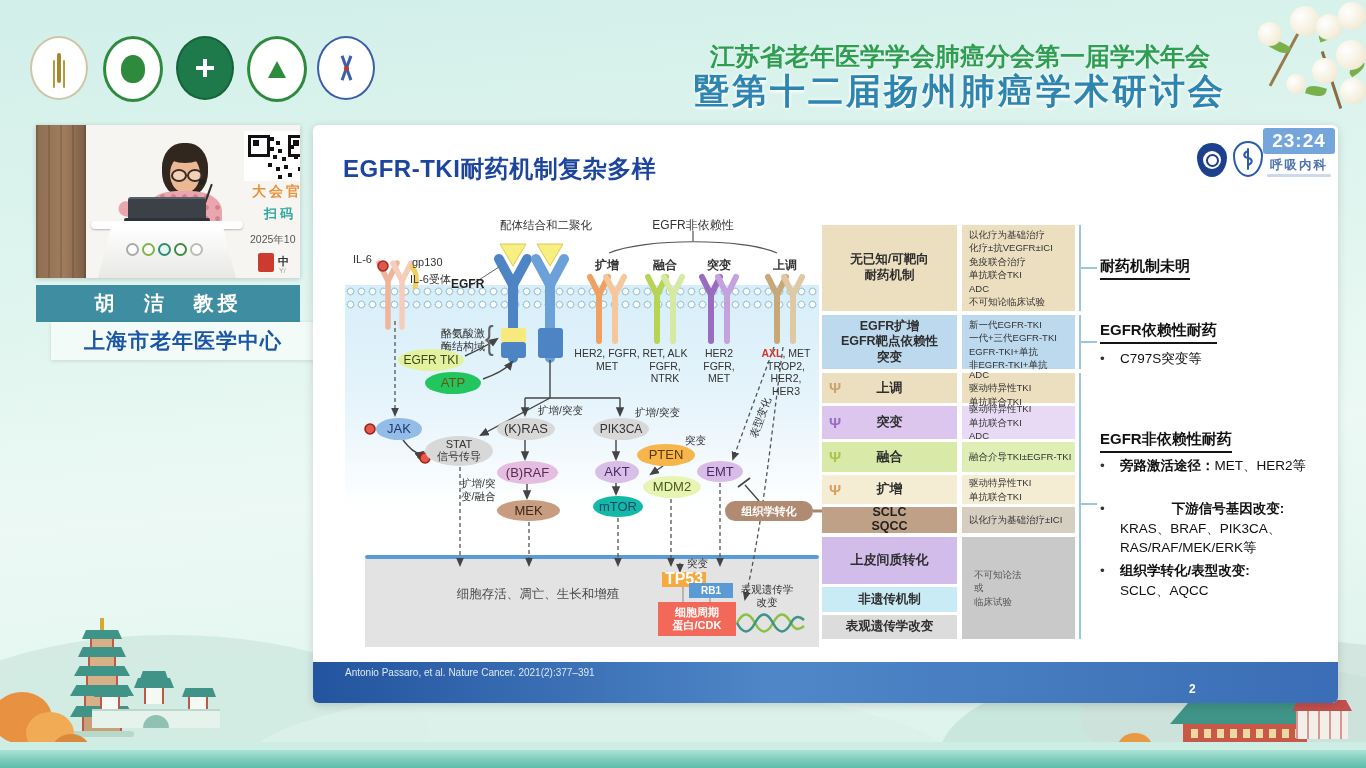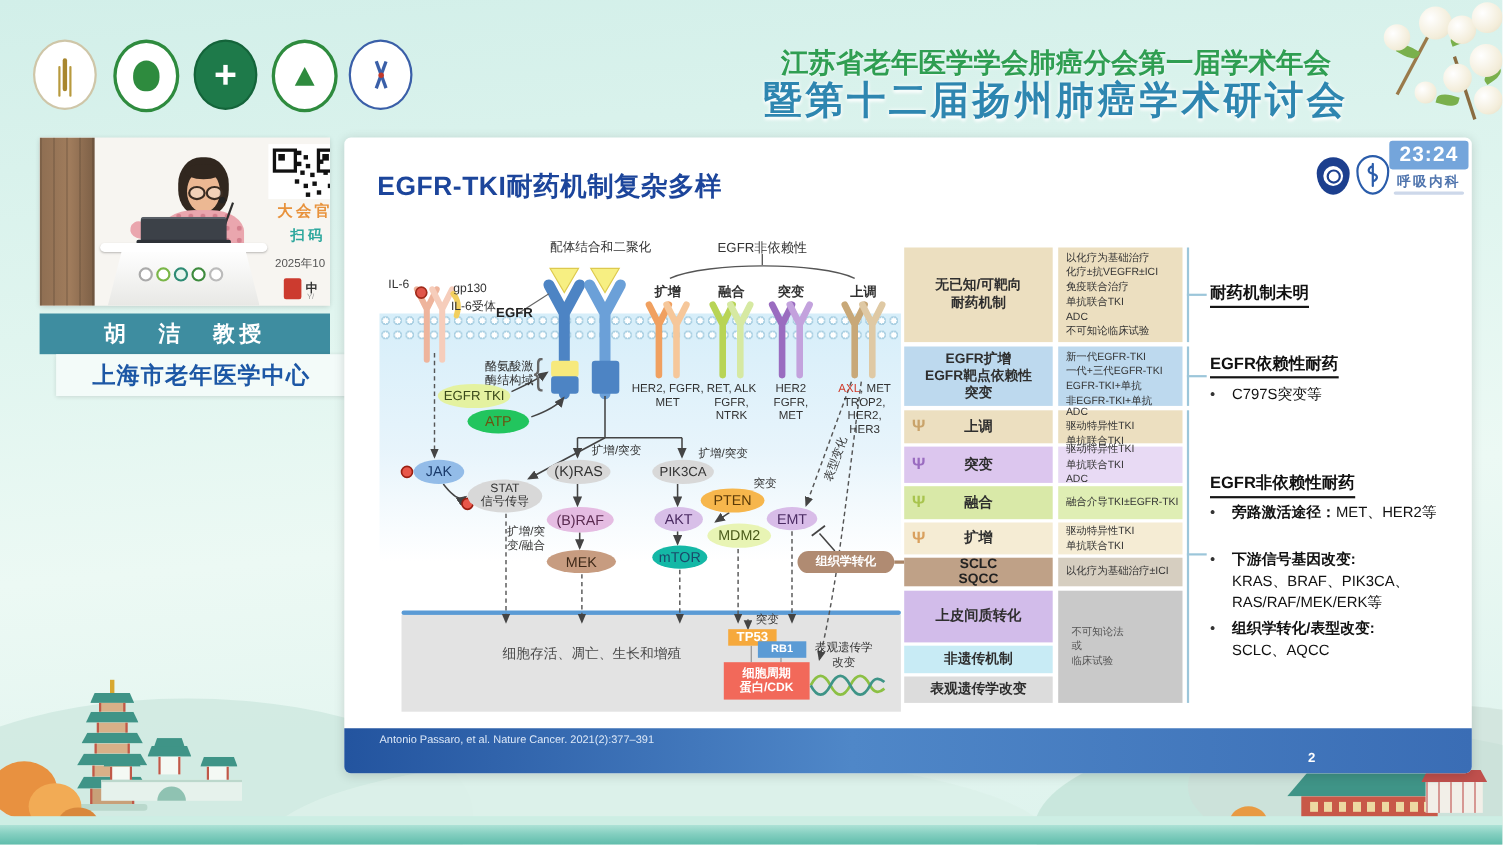--- a/index.html
+++ b/index.html
@@ -15,21 +15,21 @@
     font-weight:bold;color:#fff;line-height:1.15;}
   .tl{position:absolute;left:509px;width:135px;display:flex;align-items:center;justify-content:center;
     text-align:center;color:#2e2e2e;font-weight:600;line-height:1.25;}
   .tr2{position:absolute;left:649px;width:113px;color:#333;font-size:9.5px;line-height:1.42;
     padding:3px 0 0 7px;box-sizing:border-box;}
   .ric{position:absolute;left:7px;top:50%;transform:translateY(-50%);font-size:15px;font-weight:bold;}
   .nheap{position:absolute;left:787px;width:236px;color:#111;}
   .nhead{display:inline-block;font-size:15px;font-weight:bold;border-bottom:2px solid #151515;padding-bottom:2px;}
   .nb{display:flex;font-size:13.5px;line-height:1.45;}
   .bdot{width:20px;flex:0 0 20px;color:#333;}
-  .blk{display:block;}
+  .blk{display:block;text-align:center;}
   .lbl{position:absolute;color:#333;line-height:1.2;}
   .brk-v{position:absolute;width:1.5px;background:#9cc6da;}
   .brk-h{position:absolute;height:1.5px;background:#9cc6da;}
   .logo{position:absolute;border-radius:50%;}
   .fl{position:absolute;border-radius:50%;background:radial-gradient(circle at 35% 35%,#ffffff,#f3edda 65%,#e3dbc2);}
   .lf{position:absolute;background:#7ab04c;border-radius:60% 0 60% 0;}
   .roofT{position:absolute;background:#3f9487;clip-path:polygon(0 100%,10% 0,90% 0,100% 100%);}
   .pbody{position:absolute;background:#d8b088;border-left:2px solid #c05848;border-right:2px solid #c05848;box-sizing:border-box;}
 </style>
 </head>
@@ -319,21 +319,21 @@
     <div class="lbl ctr" style="left:457px;top:133px;width:30px;font-size:12px;font-weight:bold;">上调</div>
     <div class="lbl pre" style="left:260px;top:222px;width:68px;font-size:10.5px;text-align:center;">HER2, FGFR,
 MET</div>
     <div class="lbl pre" style="left:318px;top:222px;width:68px;font-size:10.5px;text-align:center;">RET, ALK
 FGFR,
 NTRK</div>
     <div class="lbl pre" style="left:372px;top:222px;width:68px;font-size:10.5px;text-align:center;">HER2
 FGFR,
 MET</div>
     <div class="lbl" style="left:434px;top:222px;width:78px;font-size:10.5px;text-align:center;">
-      <span style="color:#d03a2a;font-weight:normal;">AXL</span><span class="pre">, MET
+      <span style="color:#d03a2a;font-weight:bold;">AXL</span><span class="pre">, MET
 TROP2,
 HER2,
 HER3</span>
     </div>
 
     <div class="lbl" style="left:225px;top:279px;font-size:10.5px;">扩增/突变</div>
     <div class="lbl" style="left:322px;top:281px;font-size:10.5px;">扩增/突变</div>
     <div class="lbl pre" style="left:148px;top:352px;width:50px;font-size:10.5px;">扩增/突
 变/融合</div>
     <div class="lbl" style="left:372px;top:309px;font-size:10.5px;">突变</div>
@@ -351,21 +351,21 @@
     <div class="node" style="left:184px;top:293px;width:58px;height:22px;background:#d8d8d8;font-size:13px;">(K)RAS</div>
     <div class="node" style="left:184px;top:336px;width:61px;height:23px;background:#e5bce2;font-size:13px;color:#5a2a50;">(B)RAF</div>
     <div class="node" style="left:184px;top:375px;width:63px;height:21px;background:#c79c80;font-size:13px;color:#3d2817;">MEK</div>
     <div class="node" style="left:280px;top:293px;width:56px;height:22px;background:#d8d8d8;font-size:12px;">PIK3CA</div>
     <div class="node" style="left:324px;top:319px;width:58px;height:22px;background:#f6b64c;font-size:13px;color:#5a3a08;">PTEN</div>
     <div class="node" style="left:282px;top:336px;width:44px;height:22px;background:#d8bfe8;font-size:13px;color:#4a2a62;">AKT</div>
     <div class="node" style="left:330px;top:351px;width:58px;height:22px;background:#e8f4b4;font-size:13px;color:#4a5a1a;">MDM2</div>
     <div class="node" style="left:280px;top:371px;width:50px;height:21px;background:#14b8a6;font-size:13px;color:#1a4a6a;">mTOR</div>
     <div class="node" style="left:384px;top:336px;width:46px;height:21px;background:#d8bce8;font-size:13px;color:#4a2a62;">EMT</div>
     <div class="rbox" style="left:412px;top:376px;width:88px;height:20px;background:#b08b72;border-radius:10px;font-size:11px;">组织学转化</div>
-    <div class="rbox" style="left:349px;top:447px;width:44px;height:15px;background:#f6a93c;font-size:12px;">TP53</div>
+    <div class="rbox" style="left:349px;top:447px;width:44px;height:15px;background:#f6a93c;font-size:16px;">TP53</div>
     <div class="rbox" style="left:376px;top:458px;width:44px;height:15px;background:#5b9bd5;font-size:10px;">RB1</div>
     <div class="rbox pre" style="left:345px;top:477px;width:78px;height:34px;background:#f2695a;font-size:11px;">细胞周期
 蛋白/CDK</div>
 
     <div class="tl pre" style="top:100px;height:86px;background:#ecdfc0;font-size:12.5px;">无已知/可靶向
 耐药机制</div>
     <div class="tr2 pre" style="top:100px;height:86px;background:#ecdfc0;">以化疗为基础治疗
 化疗±抗VEGFR±ICI
 免疫联合治疗
 单抗联合TKI

